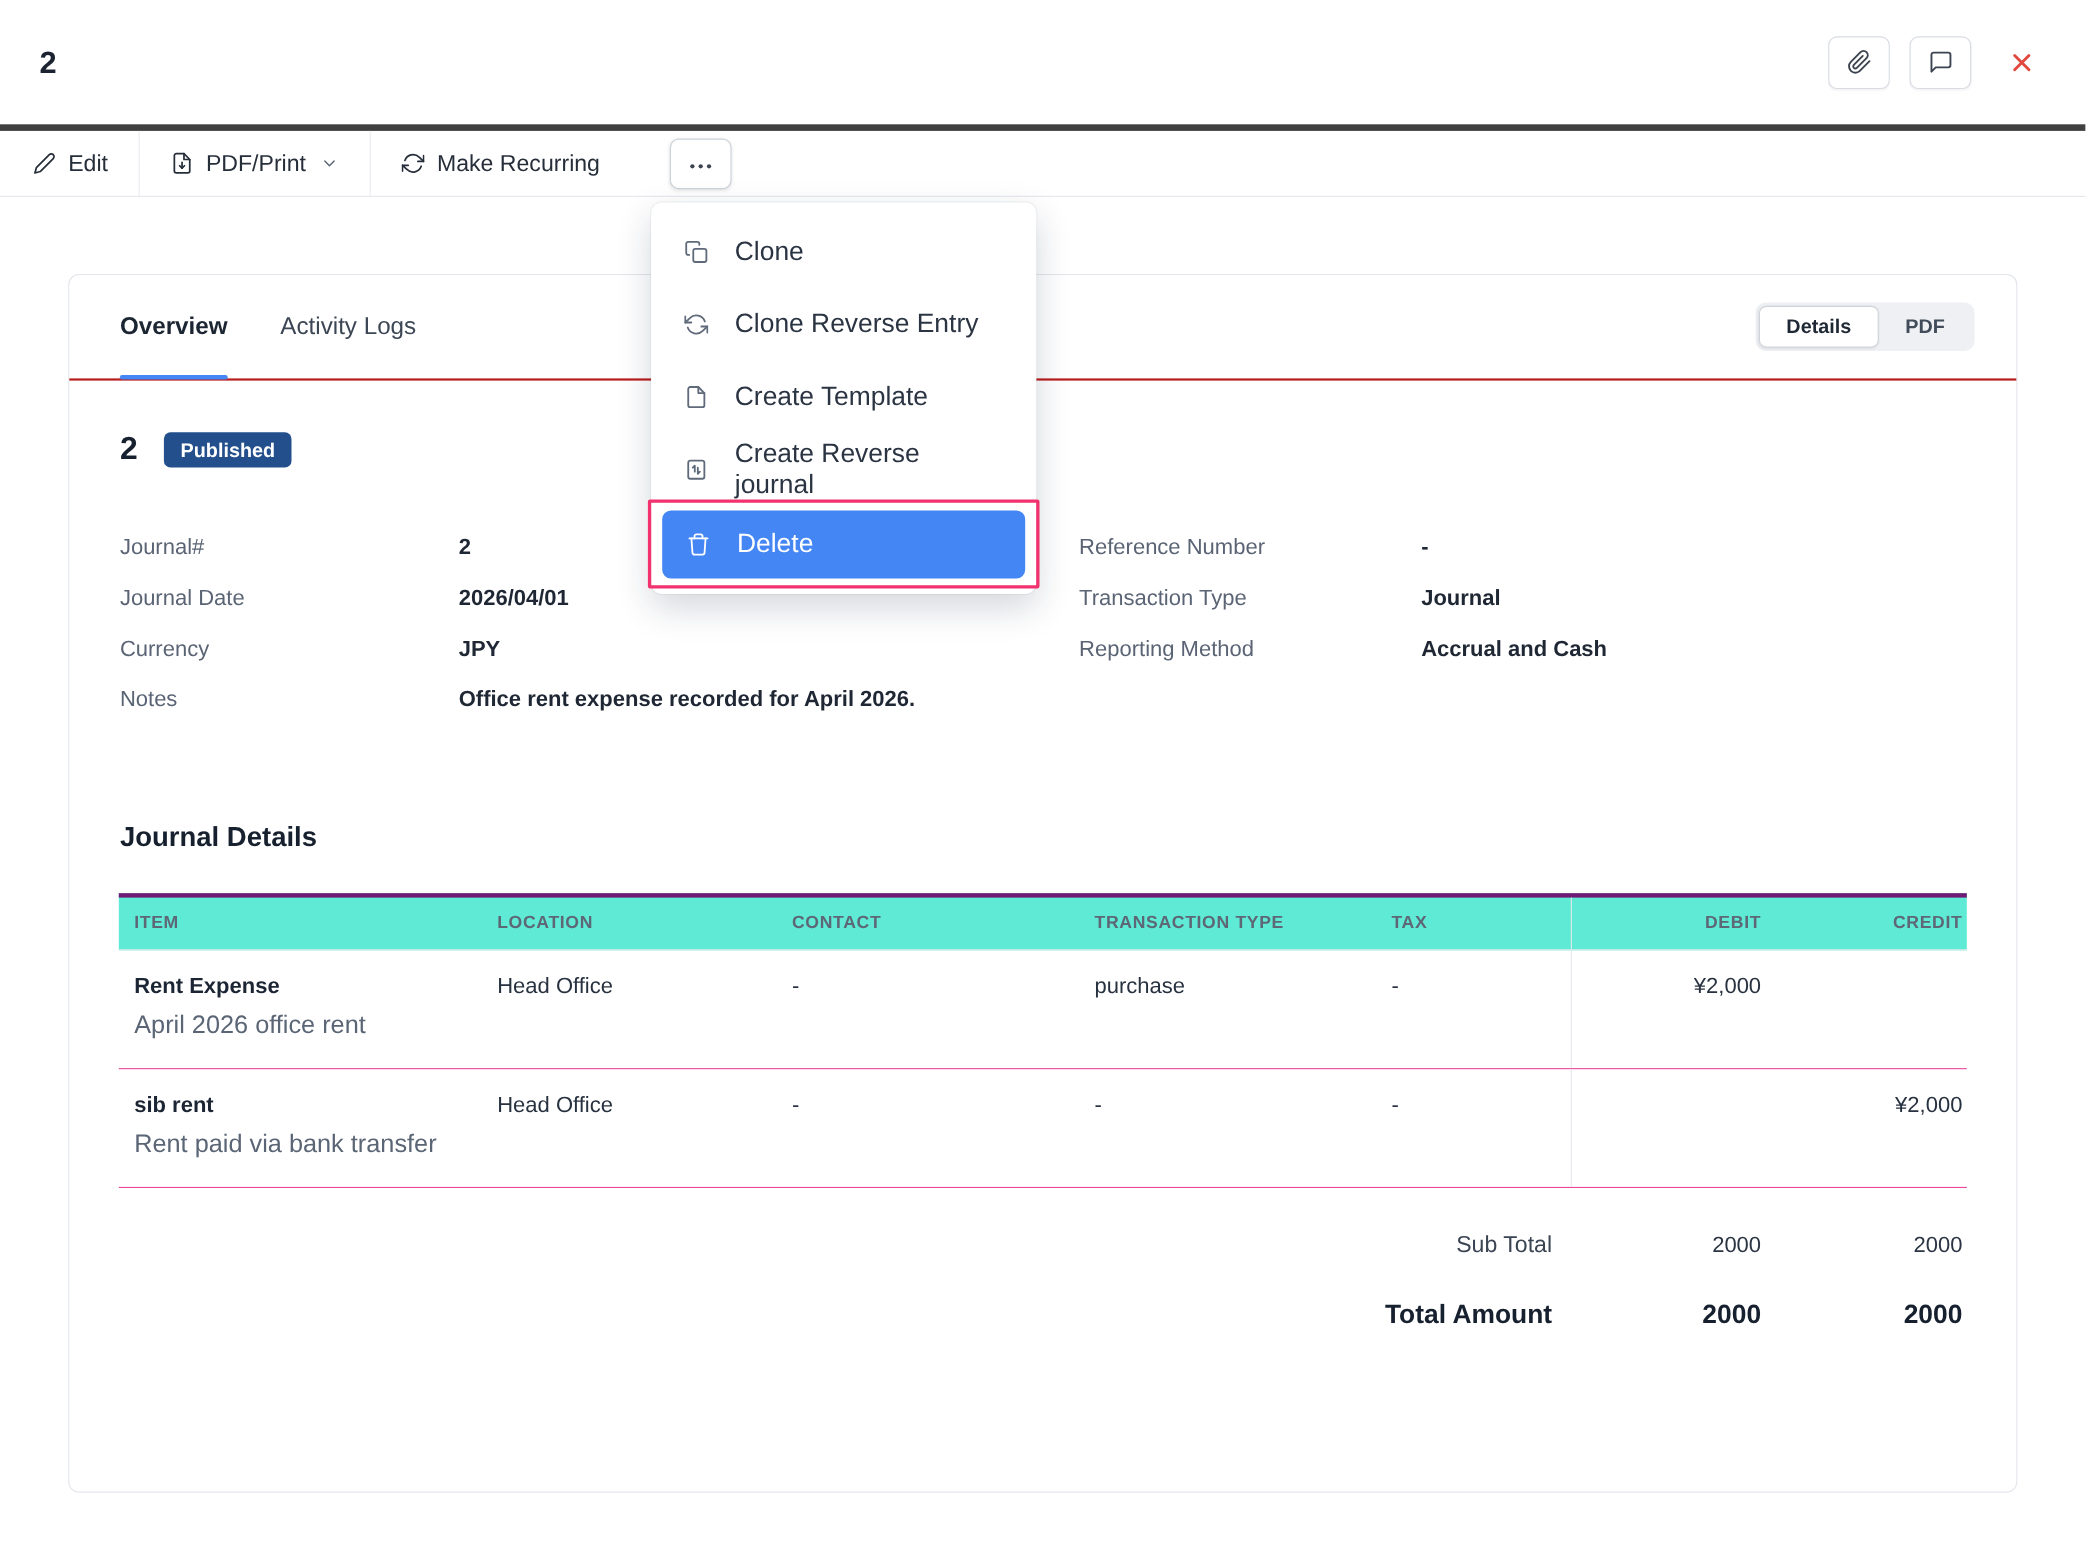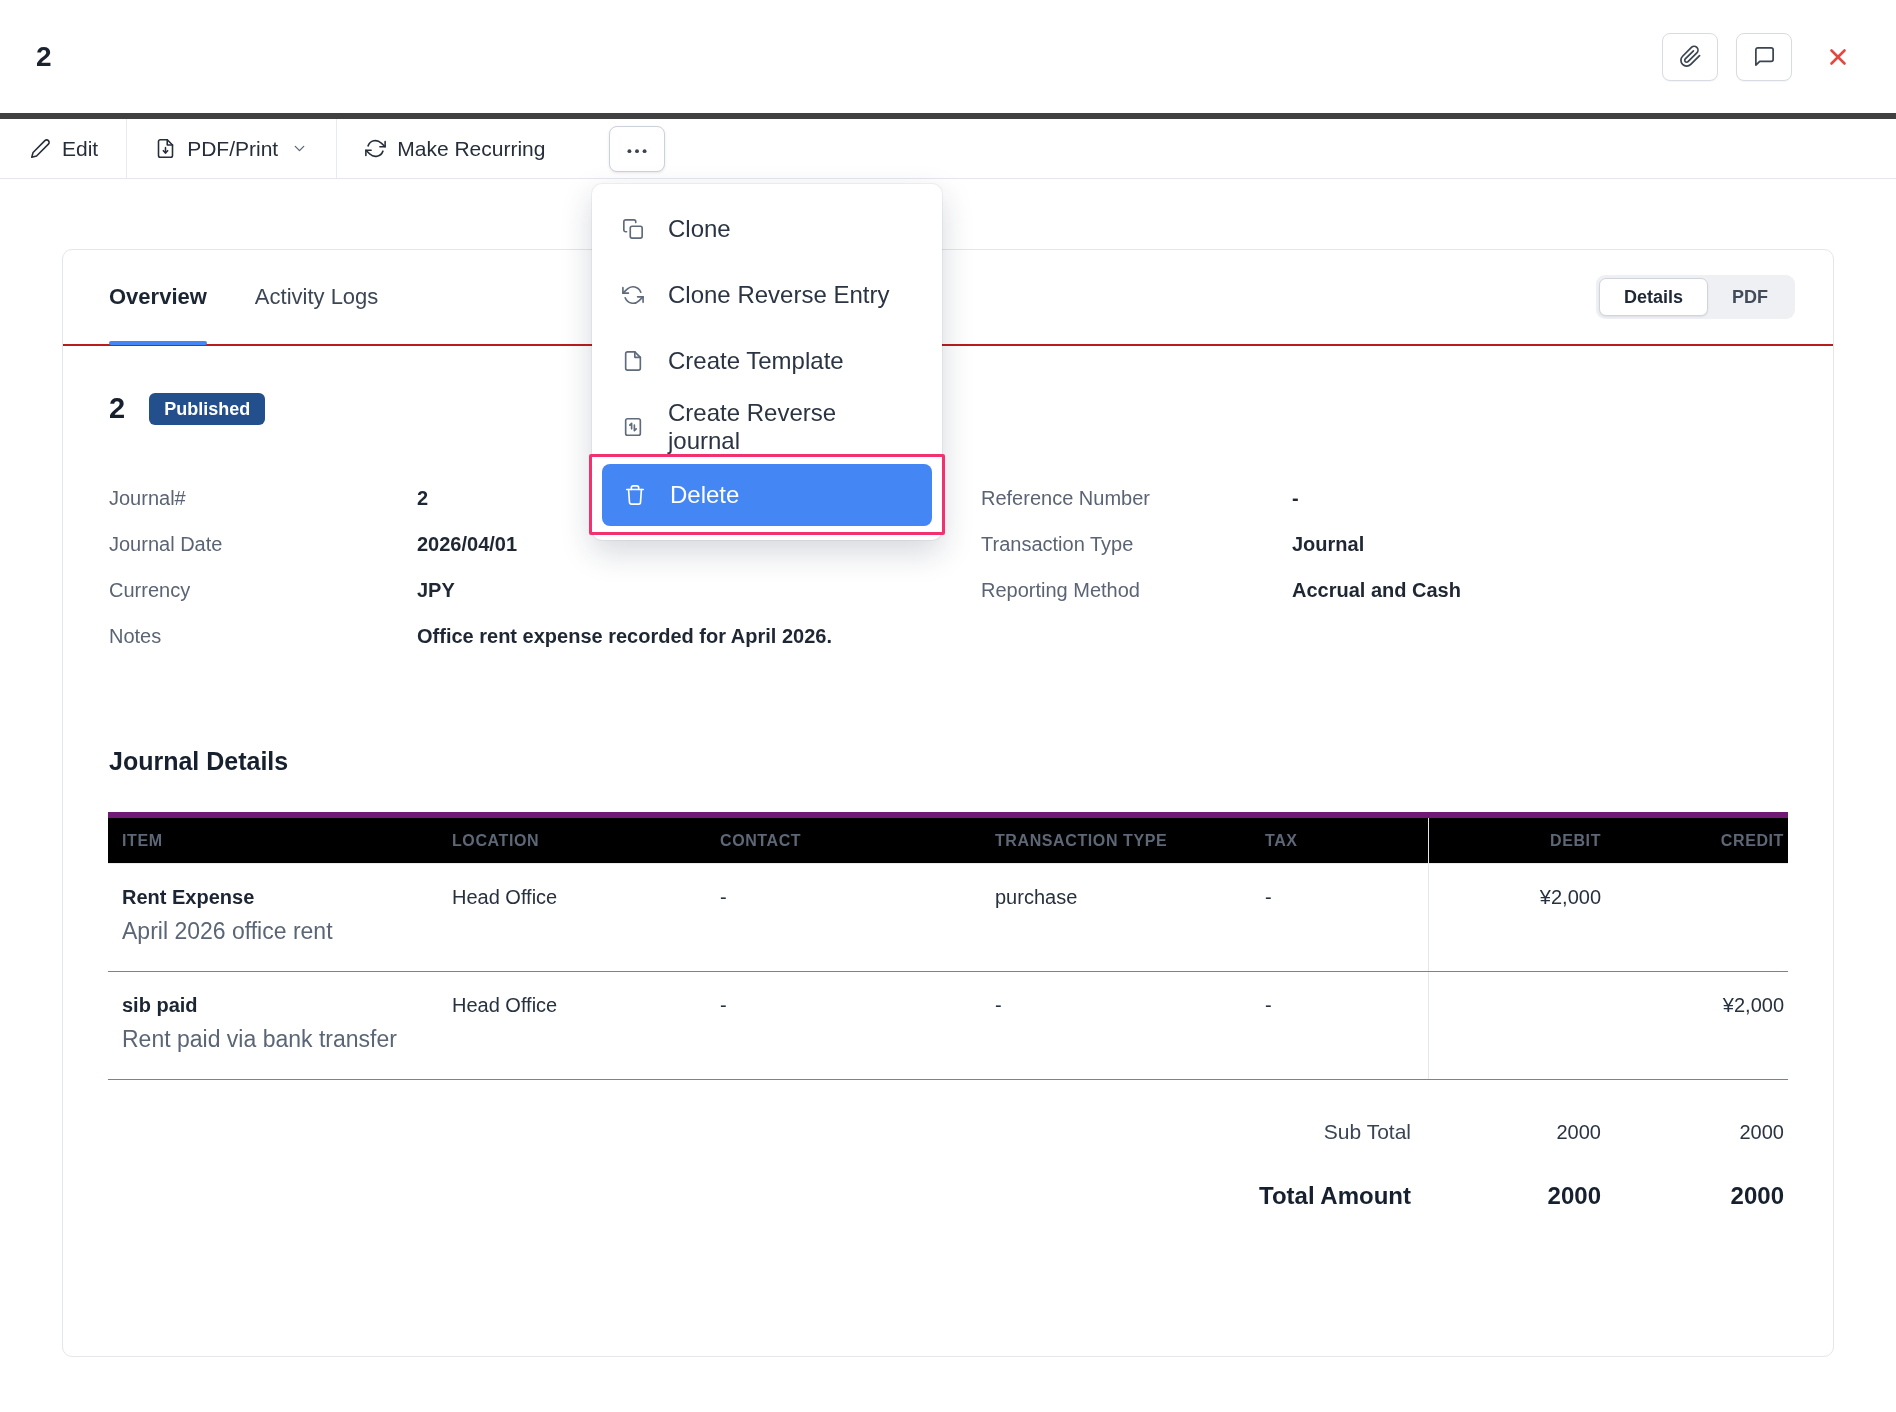--- a/index.html
+++ b/index.html
@@ -128,21 +128,21 @@
   .field-value{color:#1f2734;font-weight:700;}
 
   .section-title{
     padding:0 46px;margin-top:78px;font-size:25px;font-weight:700;color:#16202e;
   }
 
   
   .jtable{margin:36px 45px 0;}
   .jgrid{display:grid;grid-template-columns:330px 268px 275px 270px 178px 178px 183px;}
   .jtable-header{
-    background:#000000;border-top:6px solid #701a75;border-bottom:1px solid #e9ebee;
+    background:#5eead4;border-top:4px solid #701a75;border-bottom:1px solid #e9ebee;
     height:52px;align-items:center;
   }
   .hcell{
     font-size:16px;font-weight:700;letter-spacing:.6px;color:#5d6776;
     padding-left:14px;height:100%;display:flex;align-items:center;
   }
   .hcell.num{justify-content:flex-end;padding-right:6px;padding-left:0;}
   .hcell.div-r,.cell.div-r{border-right:1px solid #e4e7eb;}
   .jrow{border-bottom:1px solid #ec4899;align-items:stretch;}
   .cell{padding:22px 0 26px 14px;font-size:20px;color:#27313f;}
@@ -372,21 +372,21 @@
       <div class="cell">Head Office</div>
       <div class="cell">-</div>
       <div class="cell">purchase</div>
       <div class="cell div-r">-</div>
       <div class="cell num">¥2,000</div>
       <div class="cell num"></div>
     </div>
 
     <div class="jgrid jrow">
       <div class="cell">
-        <div class="item-name">sib paid</div>
+        <div class="item-name">sib rent</div>
         <div class="item-desc">Rent paid via bank transfer</div>
       </div>
       <div class="cell">Head Office</div>
       <div class="cell">-</div>
       <div class="cell">-</div>
       <div class="cell div-r">-</div>
       <div class="cell num"></div>
       <div class="cell num">¥2,000</div>
     </div>
   </div>

